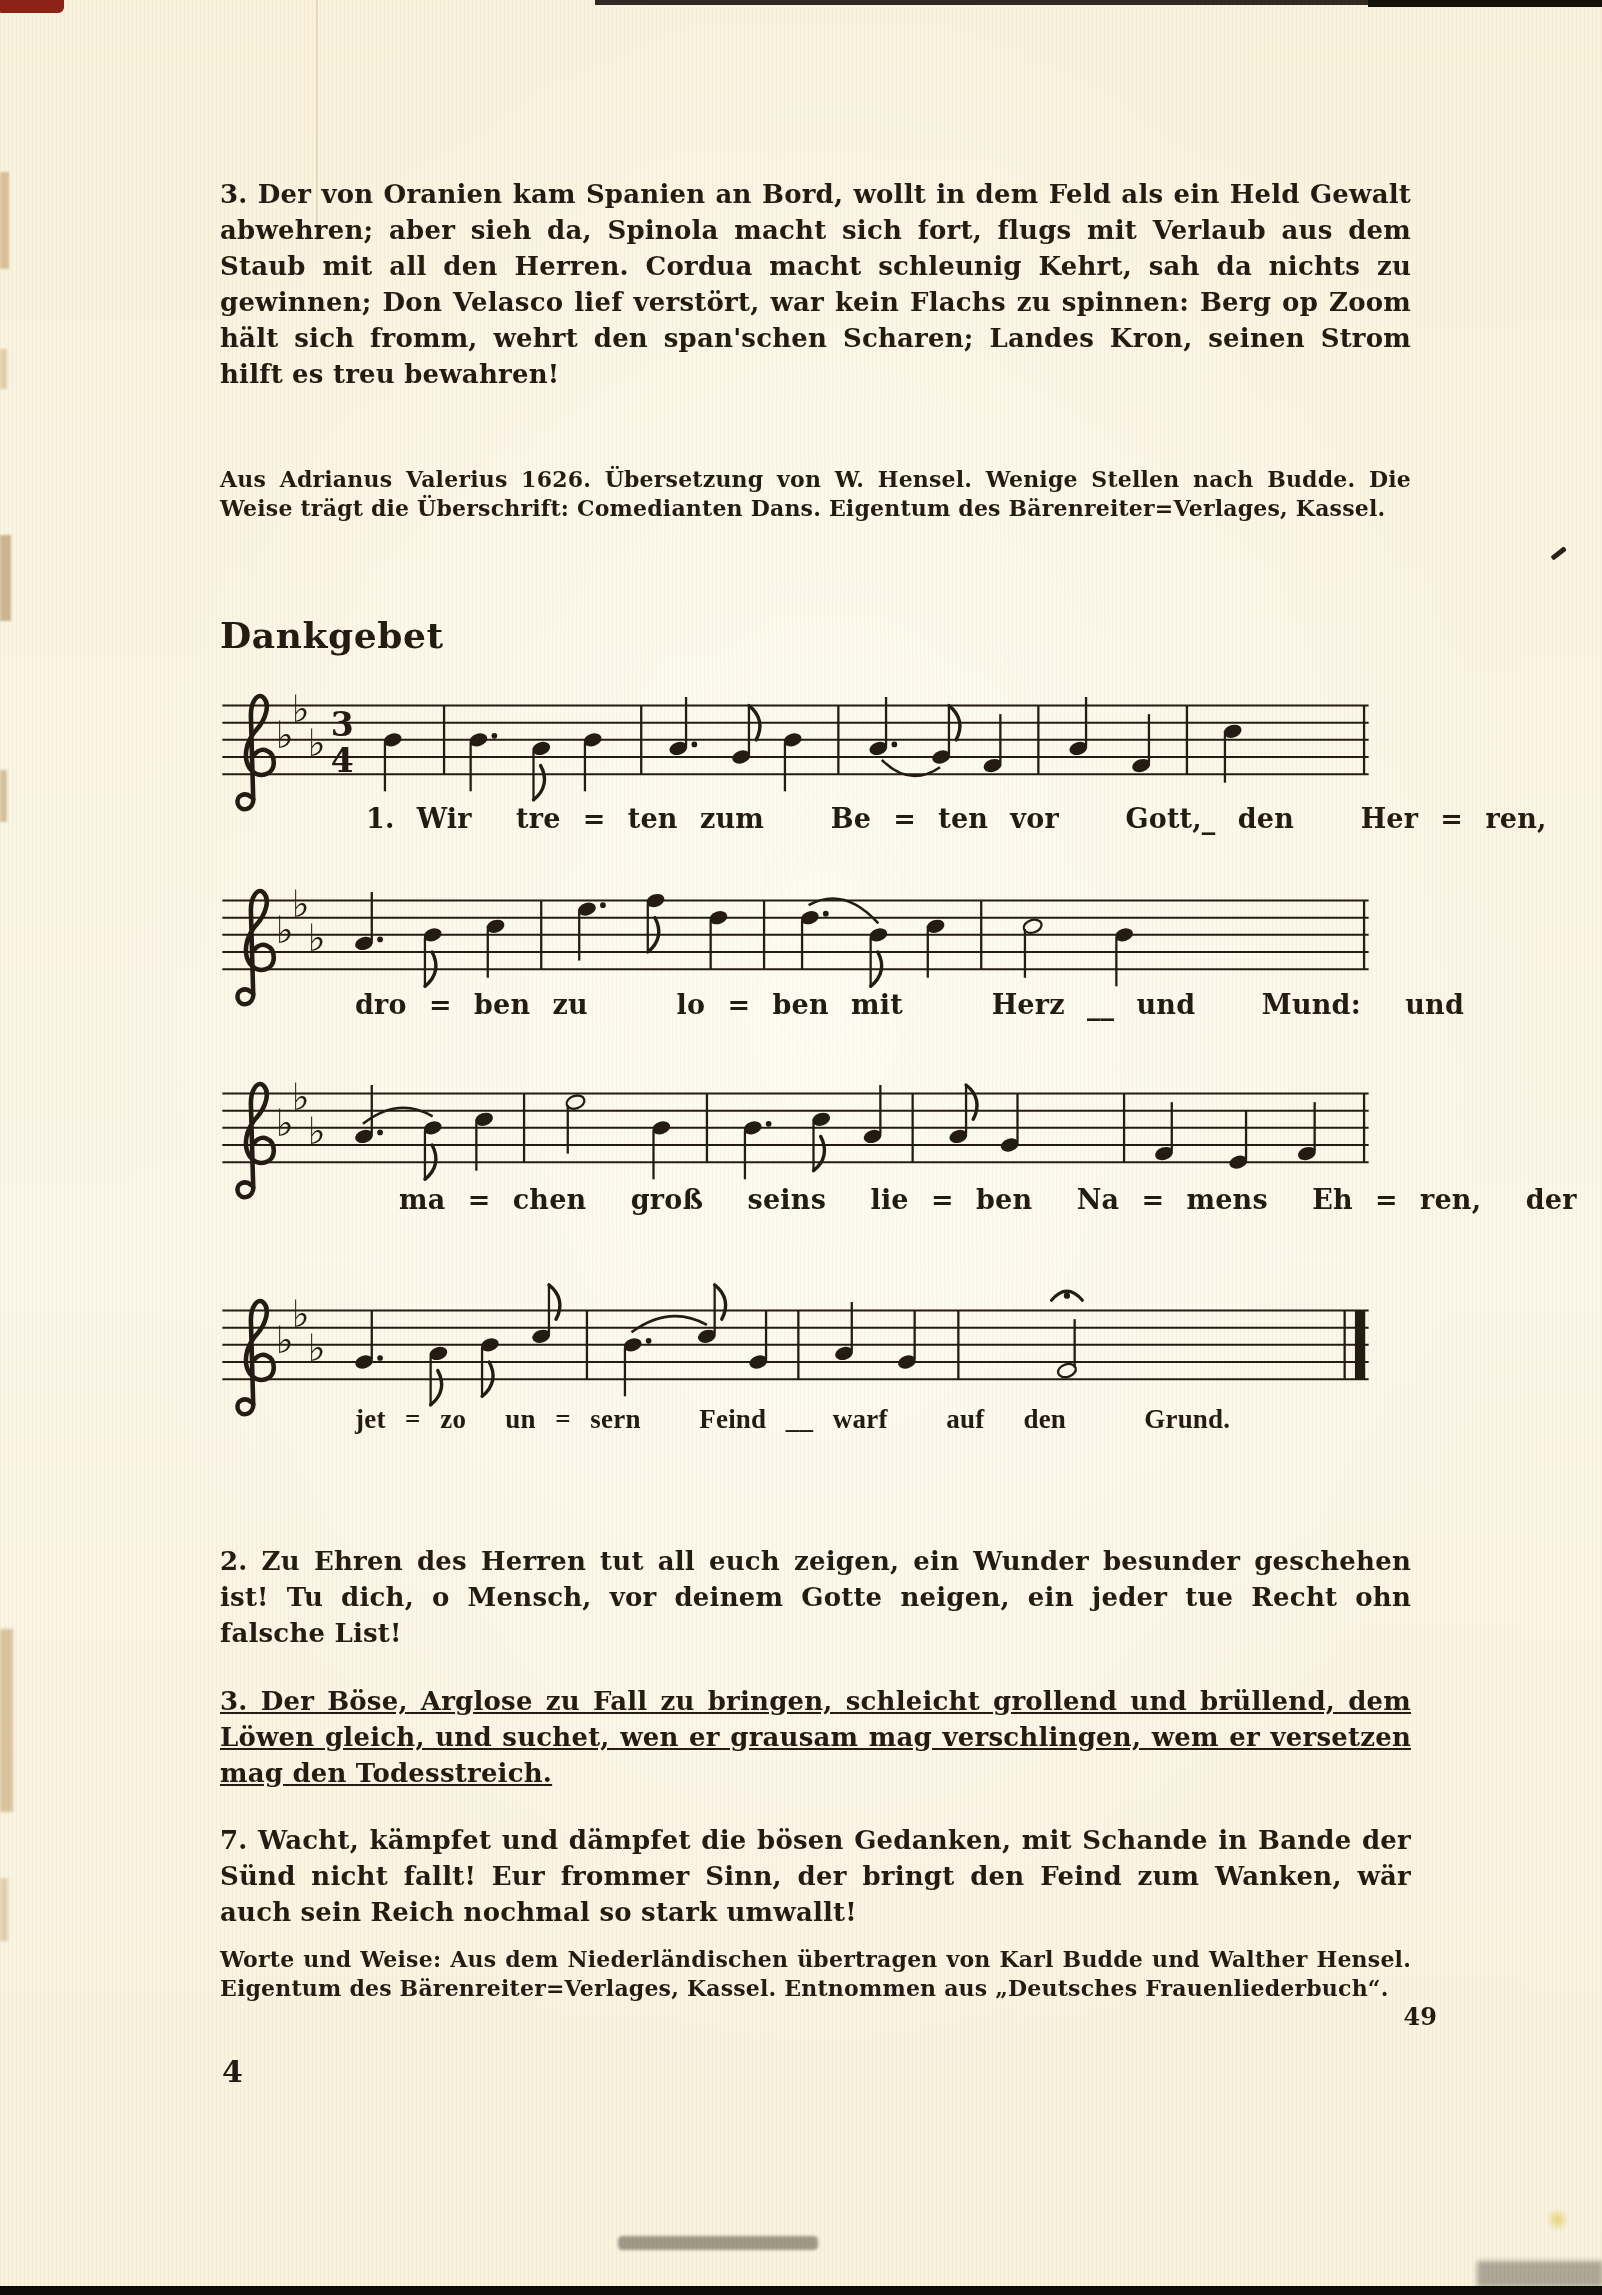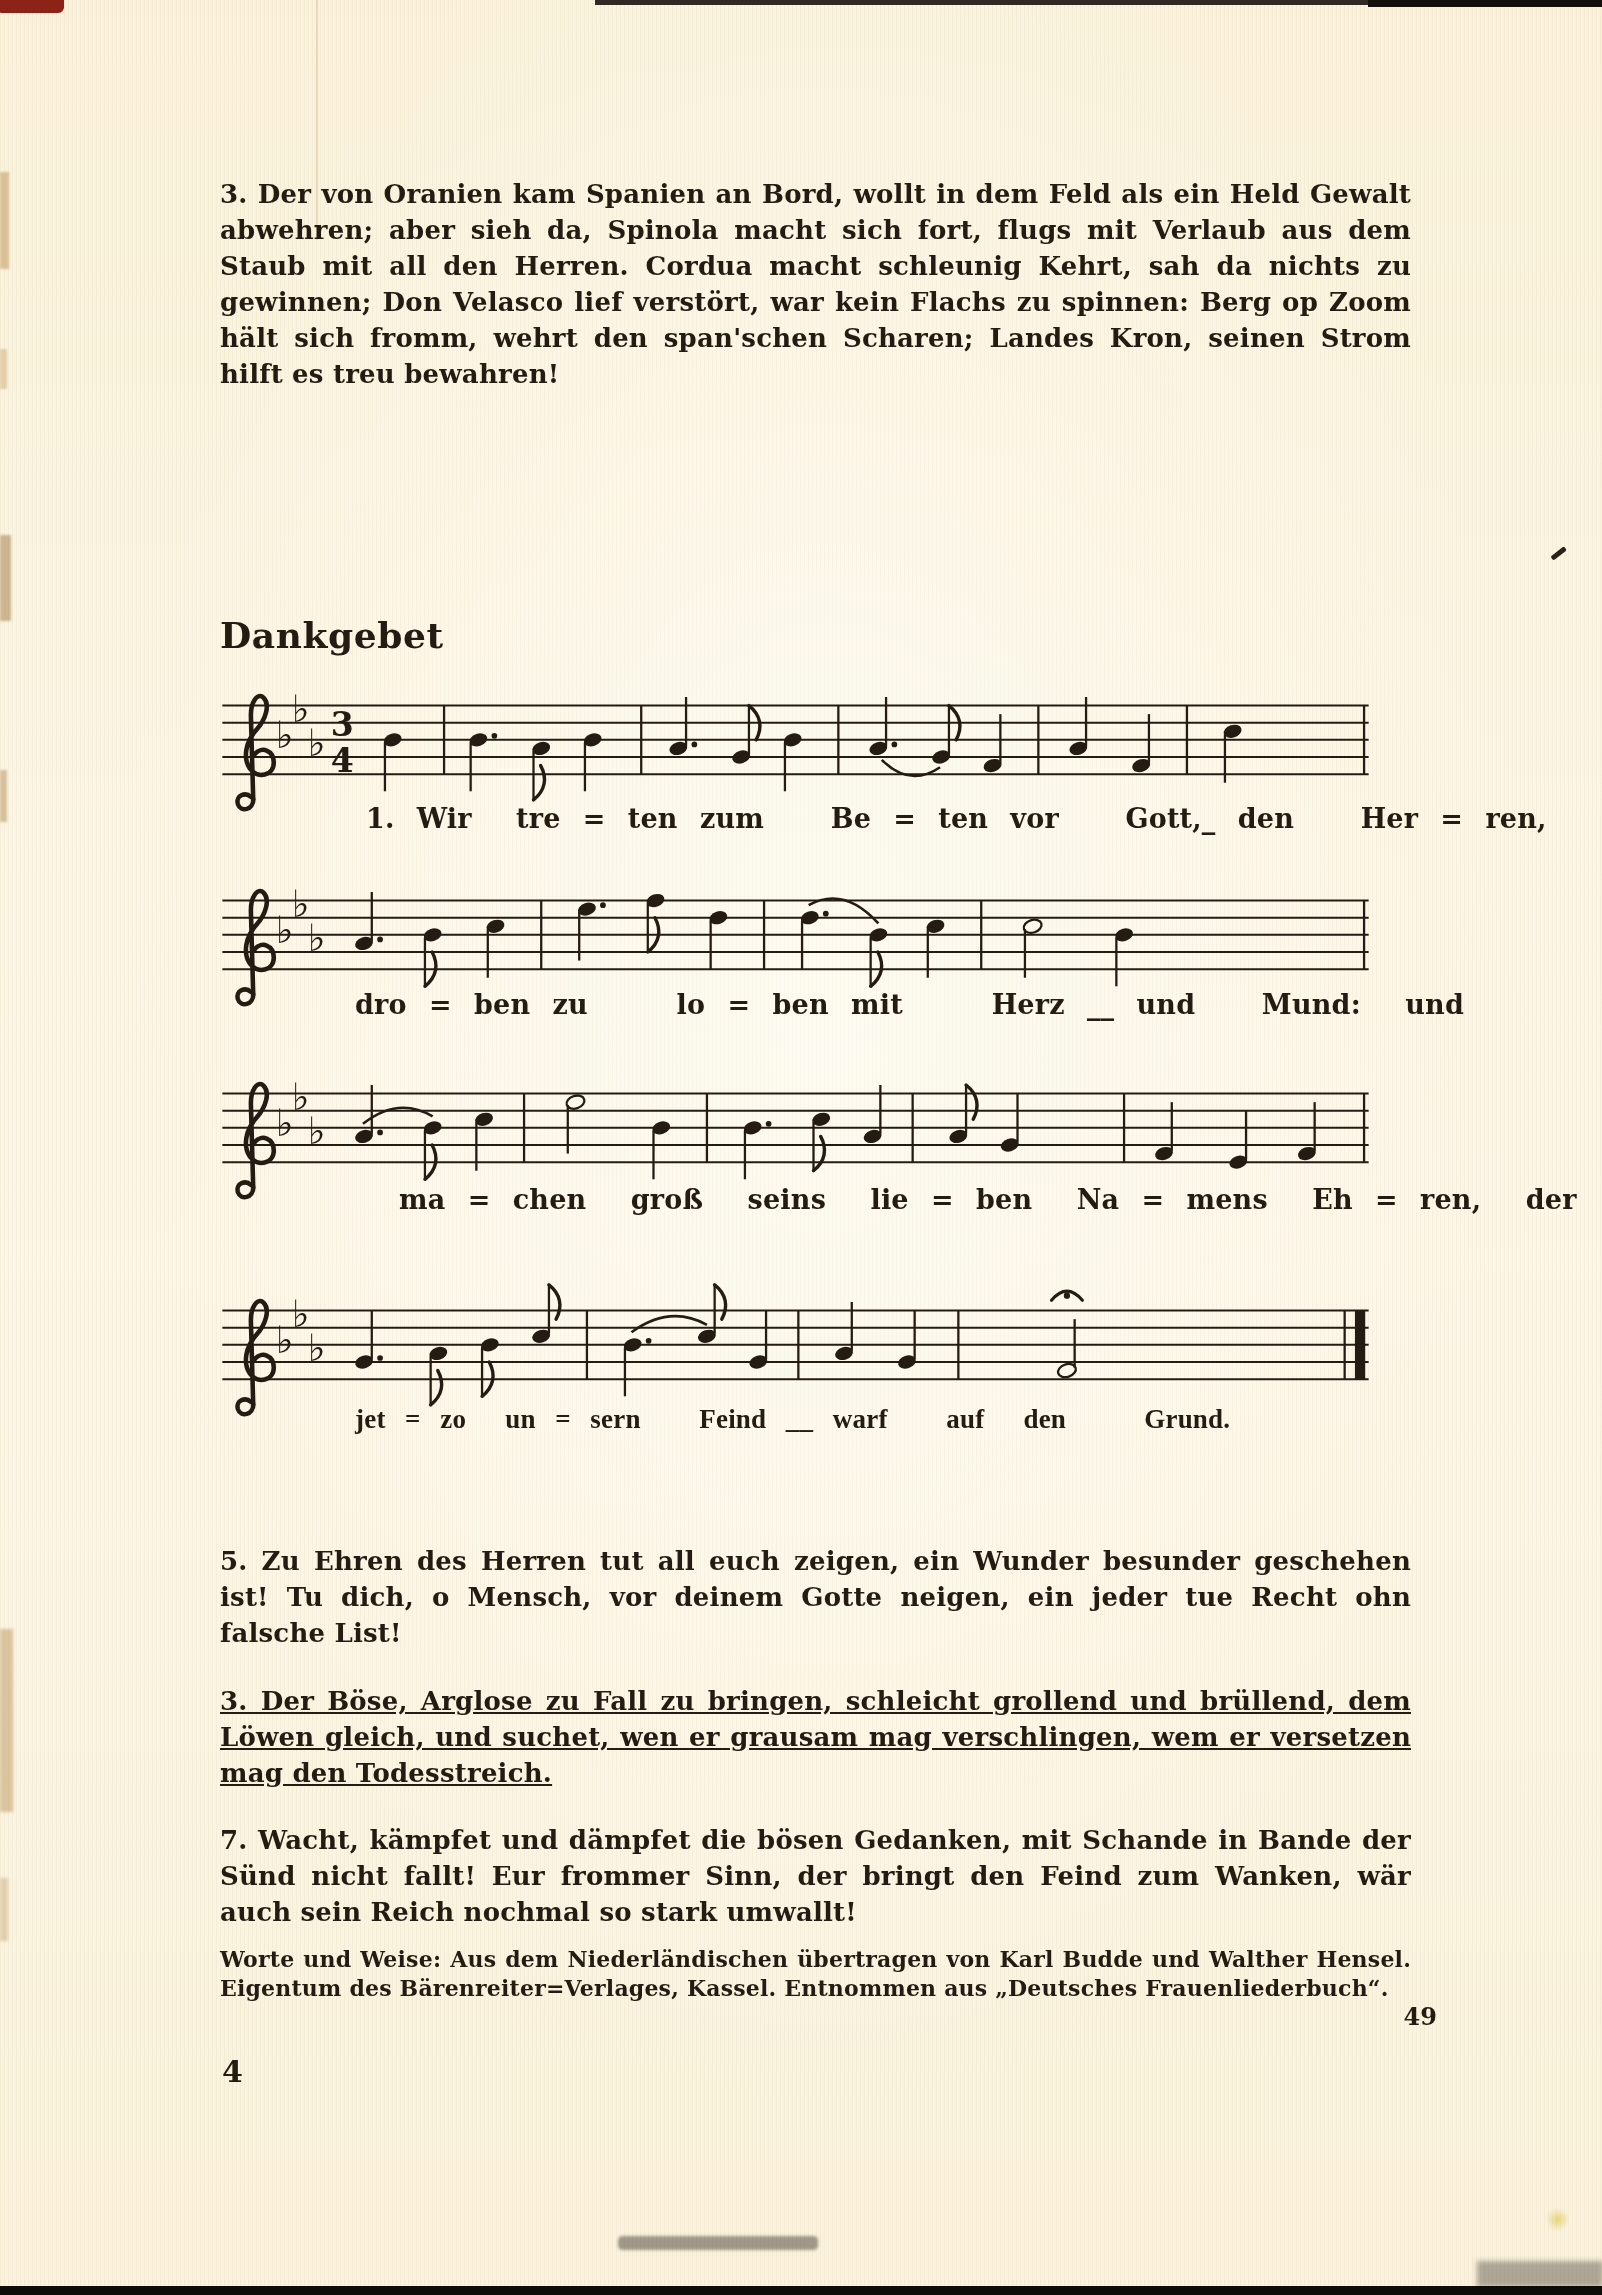--- a/index.html
+++ b/index.html
@@ -70,20 +70,21 @@
   <div class="artifact edge5"></div>
   <div class="artifact edge6"></div>
   <div class="artifact speck"></div>
   <div class="artifact yellow-dot"></div>
   <div class="artifact bottom-smudge"></div>
   <div class="artifact br-smudge"></div>
   <div class="artifact bottom-strip"></div>
 
   <div class="para verse-top">3. Der von Oranien kam Spanien an Bord, wollt in dem Feld als ein Held Gewalt abwehren; aber sieh da, Spinola macht sich fort, flugs mit Verlaub aus dem Staub mit all den Herren. Cordua macht schleunig Kehrt, sah da nichts zu gewinnen; Don Velasco lief verstört, war kein Flachs zu spinnen: Berg op Zoom hält sich fromm, wehrt den span'schen Scharen; Landes Kron, seinen Strom hilft es treu bewahren!</div>
 
+  <div class="para small attr-top">Aus Adrianus Valerius 1626. Übersetzung von W. Hensel. Wenige Stellen nach Budde. Die Weise trägt die Überschrift: Comedianten Dans. Eigentum des Bärenreiter=Verlages, Kassel.</div>
 
   <h1 class="title">Dankgebet</h1>
 
   <div class="staff-mount sys1" id="staff-0">
       <svg viewBox="0 0 2010 280">
         <line x1="2" y1="50" x2="2008" y2="50" stroke="#241c12" stroke-width="3.5"></line>
         <line x1="2" y1="80" x2="2008" y2="80" stroke="#241c12" stroke-width="3.5"></line>
         <line x1="2" y1="110" x2="2008" y2="110" stroke="#241c12" stroke-width="3.5"></line>
         <line x1="2" y1="140" x2="2008" y2="140" stroke="#241c12" stroke-width="3.5"></line>
         <line x1="2" y1="170" x2="2008" y2="170" stroke="#241c12" stroke-width="3.5"></line>
@@ -288,21 +289,21 @@
         <path d="M 1453 32 Q 1480 0 1507 32" stroke="#241c12" stroke-width="5.5" fill="none" stroke-linecap="round"></path>
         <circle cx="1480" cy="24" r="5.5" fill="#241c12"></circle>
       </svg>
     </div>
 
   <div class="lyrics ly1">1. Wir  tre = ten zum   Be = ten vor   Gott,_ den   Her = ren,   ihn</div>
   <div class="lyrics ly2">dro = ben zu    lo = ben mit    Herz __ und   Mund:  und</div>
   <div class="lyrics ly3">ma = chen  groß  seins  lie = ben  Na = mens  Eh = ren,  der</div>
   <div class="lyrics ly4">jet = zo  un = sern   Feind __ warf   auf  den    Grund.</div>
 
-  <div class="para v2">5. Zu Ehren des Herren tut all euch zeigen, ein Wunder besunder geschehen ist! Tu dich, o Mensch, vor deinem Gotte neigen, ein jeder tue Recht ohn falsche List!</div>
+  <div class="para v2">2. Zu Ehren des Herren tut all euch zeigen, ein Wunder besunder geschehen ist! Tu dich, o Mensch, vor deinem Gotte neigen, ein jeder tue Recht ohn falsche List!</div>
   <div class="para v3">3. Der Böse, Arglose zu Fall zu bringen, schleicht grollend und brüllend, dem Löwen gleich, und suchet, wen er grausam mag verschlingen, wem er versetzen mag den Todesstreich.</div>
   <div class="para v4">7. Wacht, kämpfet und dämpfet die bösen Gedanken, mit Schande in Bande der Sünd nicht fallt! Eur frommer Sinn, der bringt den Feind zum Wanken, wär auch sein Reich nochmal so stark umwallt!</div>
 
   <div class="para small attr-bottom">Worte und Weise: Aus dem Niederländischen übertragen von Karl Budde und Walther Hensel. Eigentum des Bärenreiter=Verlages, Kassel. Entnommen aus „Deutsches Frauenliederbuch“.</div>
 
   <div class="pgnum-r">49</div>
   <div class="pgnum-l">4</div>
 
 </div>
 

